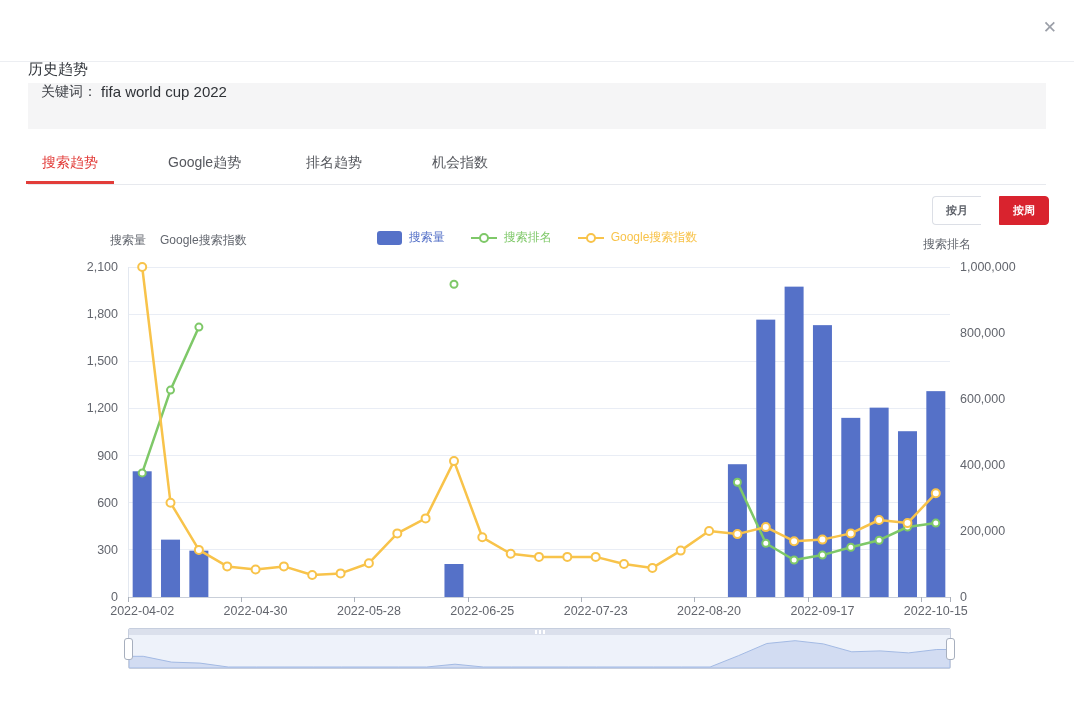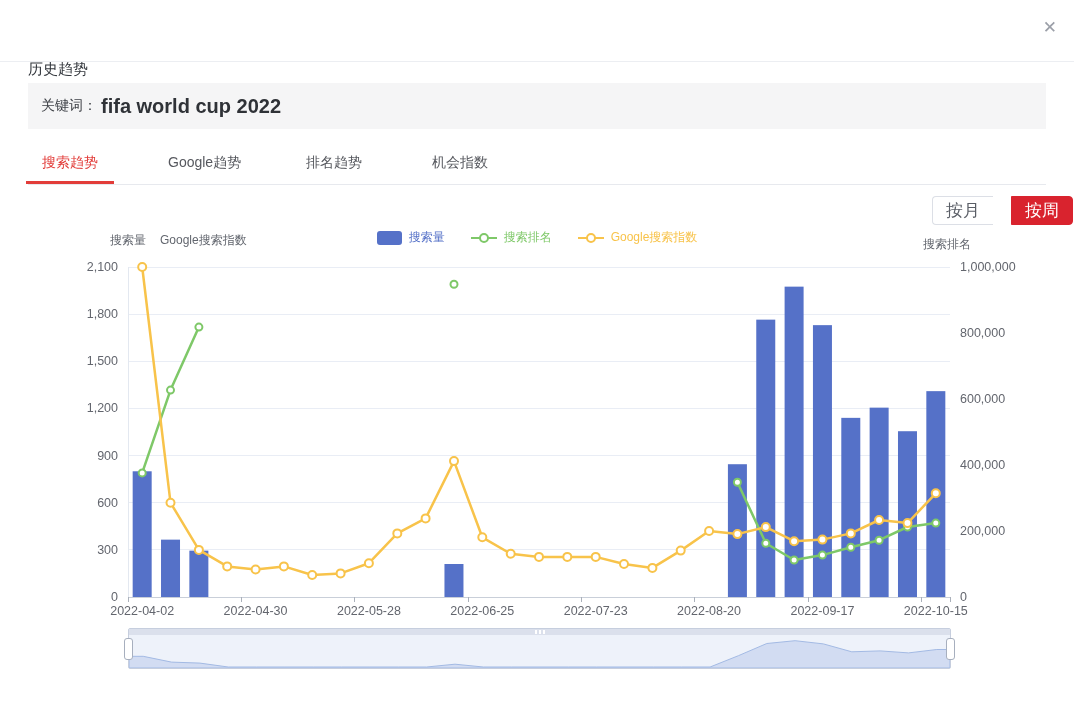--- a/index.html
+++ b/index.html
@@ -1,28 +1,28 @@
 <!DOCTYPE html>
 <html><head>
 <meta charset="utf-8">
 <style>
   html,body{margin:0;padding:0;background:#fff;}
   body{width:1074px;height:713px;font-family:"Liberation Sans","DejaVu Sans",sans-serif;position:relative;overflow:hidden;}
   .modal{position:absolute;inset:0;background:#fff;}
   .modal-title{position:absolute;left:28px;top:20px;font-size:15px;color:#33373d;margin-top:40px;}
   .close-icon{position:absolute;right:17px;top:18px;font-size:17px;color:#9b9fa8;cursor:pointer;line-height:20px;}
   .header-divider{position:absolute;left:0;top:61px;width:1074px;height:1px;background:#ECEEF2;}
-  .keyword-bar{position:absolute;left:28px;top:83px;width:1018px;height:46px;background:#F5F5F6;display:flex;align-items:center;padding-left:13px;box-sizing:border-box;}
+  .keyword-bar{position:absolute;left:28px;top:83px;width:1018px;height:46px;background:#F5F5F6;display:flex;padding-left:13px;box-sizing:border-box;}
   .keyword-bar .lbl{font-size:14px;color:#3c3f45;}
-  .keyword-bar .val{font-size:20px;color:#2f3237;font-weight:bold;margin-left:4px;}
+  .keyword-bar .val{font-size:15px;color:#2f3237;font-weight:normal;margin-left:4px;}
   .tabs{position:absolute;left:28px;top:146px;width:1018px;height:38px;border-bottom:1px solid #E7E9EE;}
   .tab{position:absolute;top:0;height:35px;line-height:33px;padding:0 16px;font-size:14px;color:#56585e;cursor:pointer;white-space:nowrap;}
   .tab.active{color:#E23C39;border-bottom:3px solid #E23C39;}
   .period-toggle{position:absolute;left:932px;top:196px;display:flex;}
-  .toggle-btn{height:29px;font-size:17px;padding:0 13px;border:1px solid #DCDFE6;background:#fff;color:#5a5e66;cursor:pointer;font-family:inherit;}
+  .toggle-btn{height:29px;font-size:11px;padding:0 13px;border:1px solid #DCDFE6;background:#fff;color:#5a5e66;cursor:pointer;font-family:inherit;font-weight:bold;}
   .toggle-btn.left{border-radius:4px 0 0 4px;border-right:none;}
   .toggle-btn.right{border-radius:0 4px 4px 0;border-color:#D9232E;margin-left:18px;}
   .toggle-btn.active{background:#D9232E;color:#fff;}
   .axis-names-left{position:absolute;left:110px;top:232px;display:flex;gap:14px;font-size:12px;color:#62666e;}
   .axis-name-right{position:absolute;left:923px;top:236px;font-size:12px;color:#62666e;}
   .legend{position:absolute;left:28px;top:229px;width:1018px;display:flex;justify-content:center;align-items:center;gap:26px;}
   .legend-item{display:flex;align-items:center;gap:7px;font-size:12px;color:#3c3f45;cursor:pointer;}
   .legend-swatch{width:25px;height:14px;border-radius:3px;background:currentColor;display:inline-block;}
   #chart-svg{position:absolute;left:28px;top:255px;}
   .slider{position:absolute;left:128px;top:628px;width:823px;height:41px;border:1px solid #C6CEDE;border-radius:2px;box-sizing:border-box;background:#fff;}

